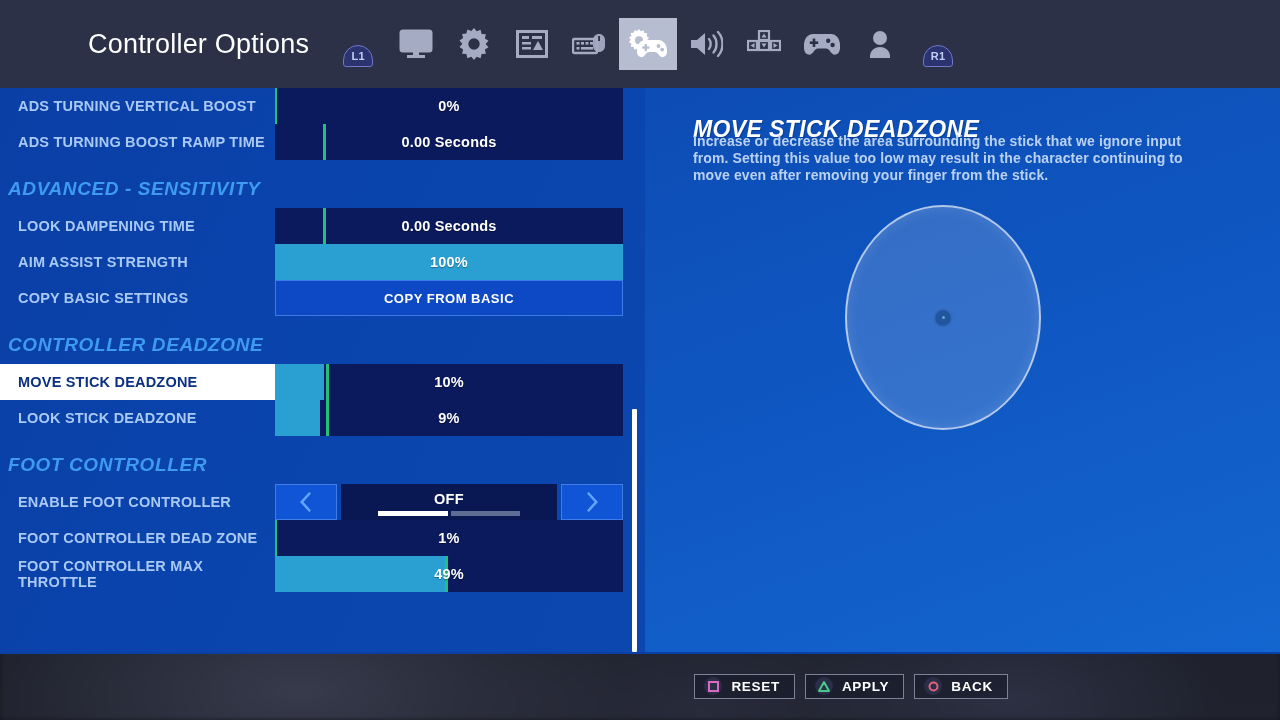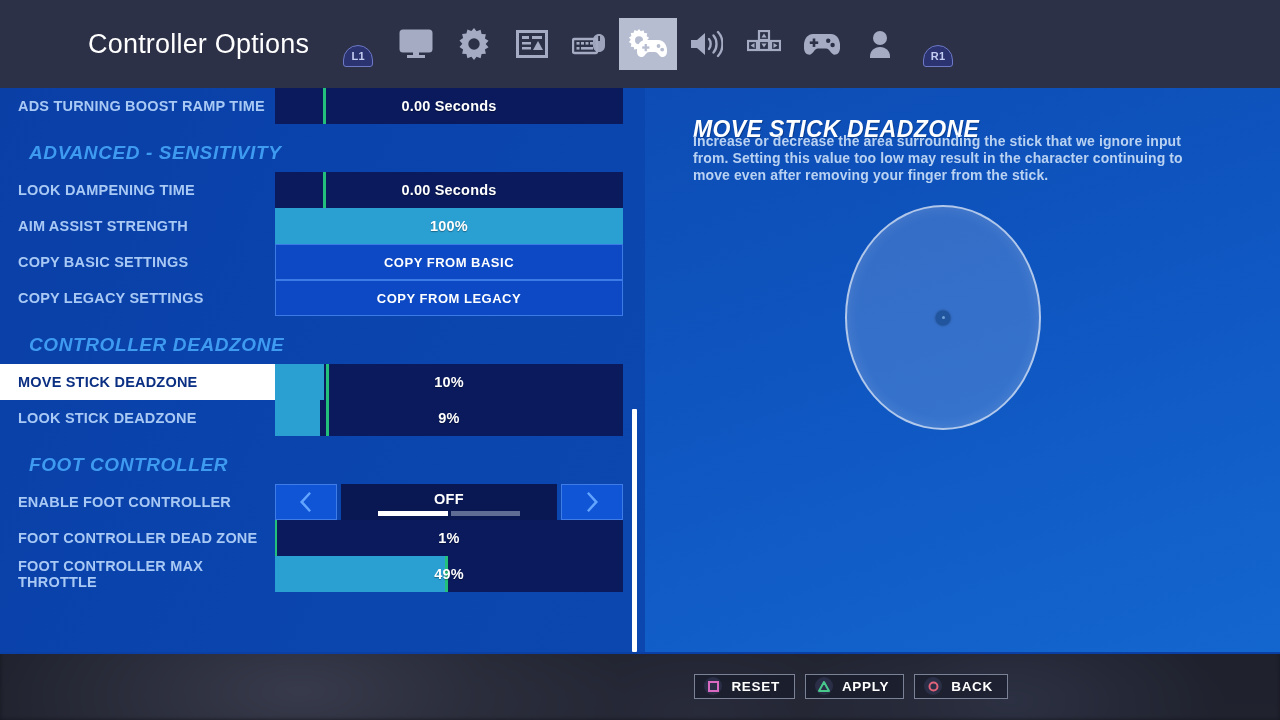--- a/index.html
+++ b/index.html
@@ -202,21 +202,21 @@
     border: 1px solid #3c7ae6;
     display: flex; align-items: center; justify-content: center;
     font-size: 13px; font-weight: 700; color: #ffffff;
     letter-spacing: .5px;
   }
 
   
   .section {
     height: 48px;
     display: flex; align-items: flex-end;
-    padding-left: 29px;
+    padding-left: 8px;
     padding-bottom: 8px;
     font-size: 19px;
     font-weight: 700;
     font-style: italic;
     color: #3e9bf0;
     letter-spacing: .6px;
     text-transform: uppercase;
   }
 
   
@@ -458,20 +458,30 @@
       </div>
 
     </div>
   </div>
 
   <div class="panel">
 
     <div class="left-col">
       <div class="rows" id="rows">
           <div class="row">
+            <div class="row-label">ADS Turning Vertical Boost</div>
+            <div class="row-field">
+              <div class="slider">
+                <div class="fill" style="width: 0%;"></div>
+                <div class="tick" style="left: calc(0% - 1px);"></div>
+                <div class="val">0%</div>
+              </div>
+            </div>
+          </div>
+          <div class="row">
             <div class="row-label">ADS Turning Boost Ramp Time</div>
             <div class="row-field">
               <div class="slider">
                 <div class="fill" style="width: 0%;"></div>
                 <div class="tick" style="left: calc(14% - 1px);"></div>
                 <div class="val">0.00 Seconds</div>
               </div>
             </div>
           </div>
           <div class="section">Advanced - Sensitivity</div>
@@ -491,26 +501,20 @@
               <div class="slider">
                 <div class="fill" style="width: 100%;"></div>
                 <div class="val">100%</div>
               </div>
             </div>
           </div>
           <div class="row">
             <div class="row-label">Copy Basic Settings</div>
             <div class="row-field">
               <div class="btn-field">COPY FROM BASIC</div>
-            </div>
-          </div>
-          <div class="row">
-            <div class="row-label">Copy Legacy Settings</div>
-            <div class="row-field">
-              <div class="btn-field">COPY FROM LEGACY</div>
             </div>
           </div>
           <div class="section">Controller Deadzone</div>
           <div class="row selected">
             <div class="row-label">Move Stick Deadzone</div>
             <div class="row-field">
               <div class="slider">
                 <div class="fill" style="width: 14%;"></div>
                 <div class="tick" style="left: calc(15% - 1px);"></div>
                 <div class="val">10%</div>

